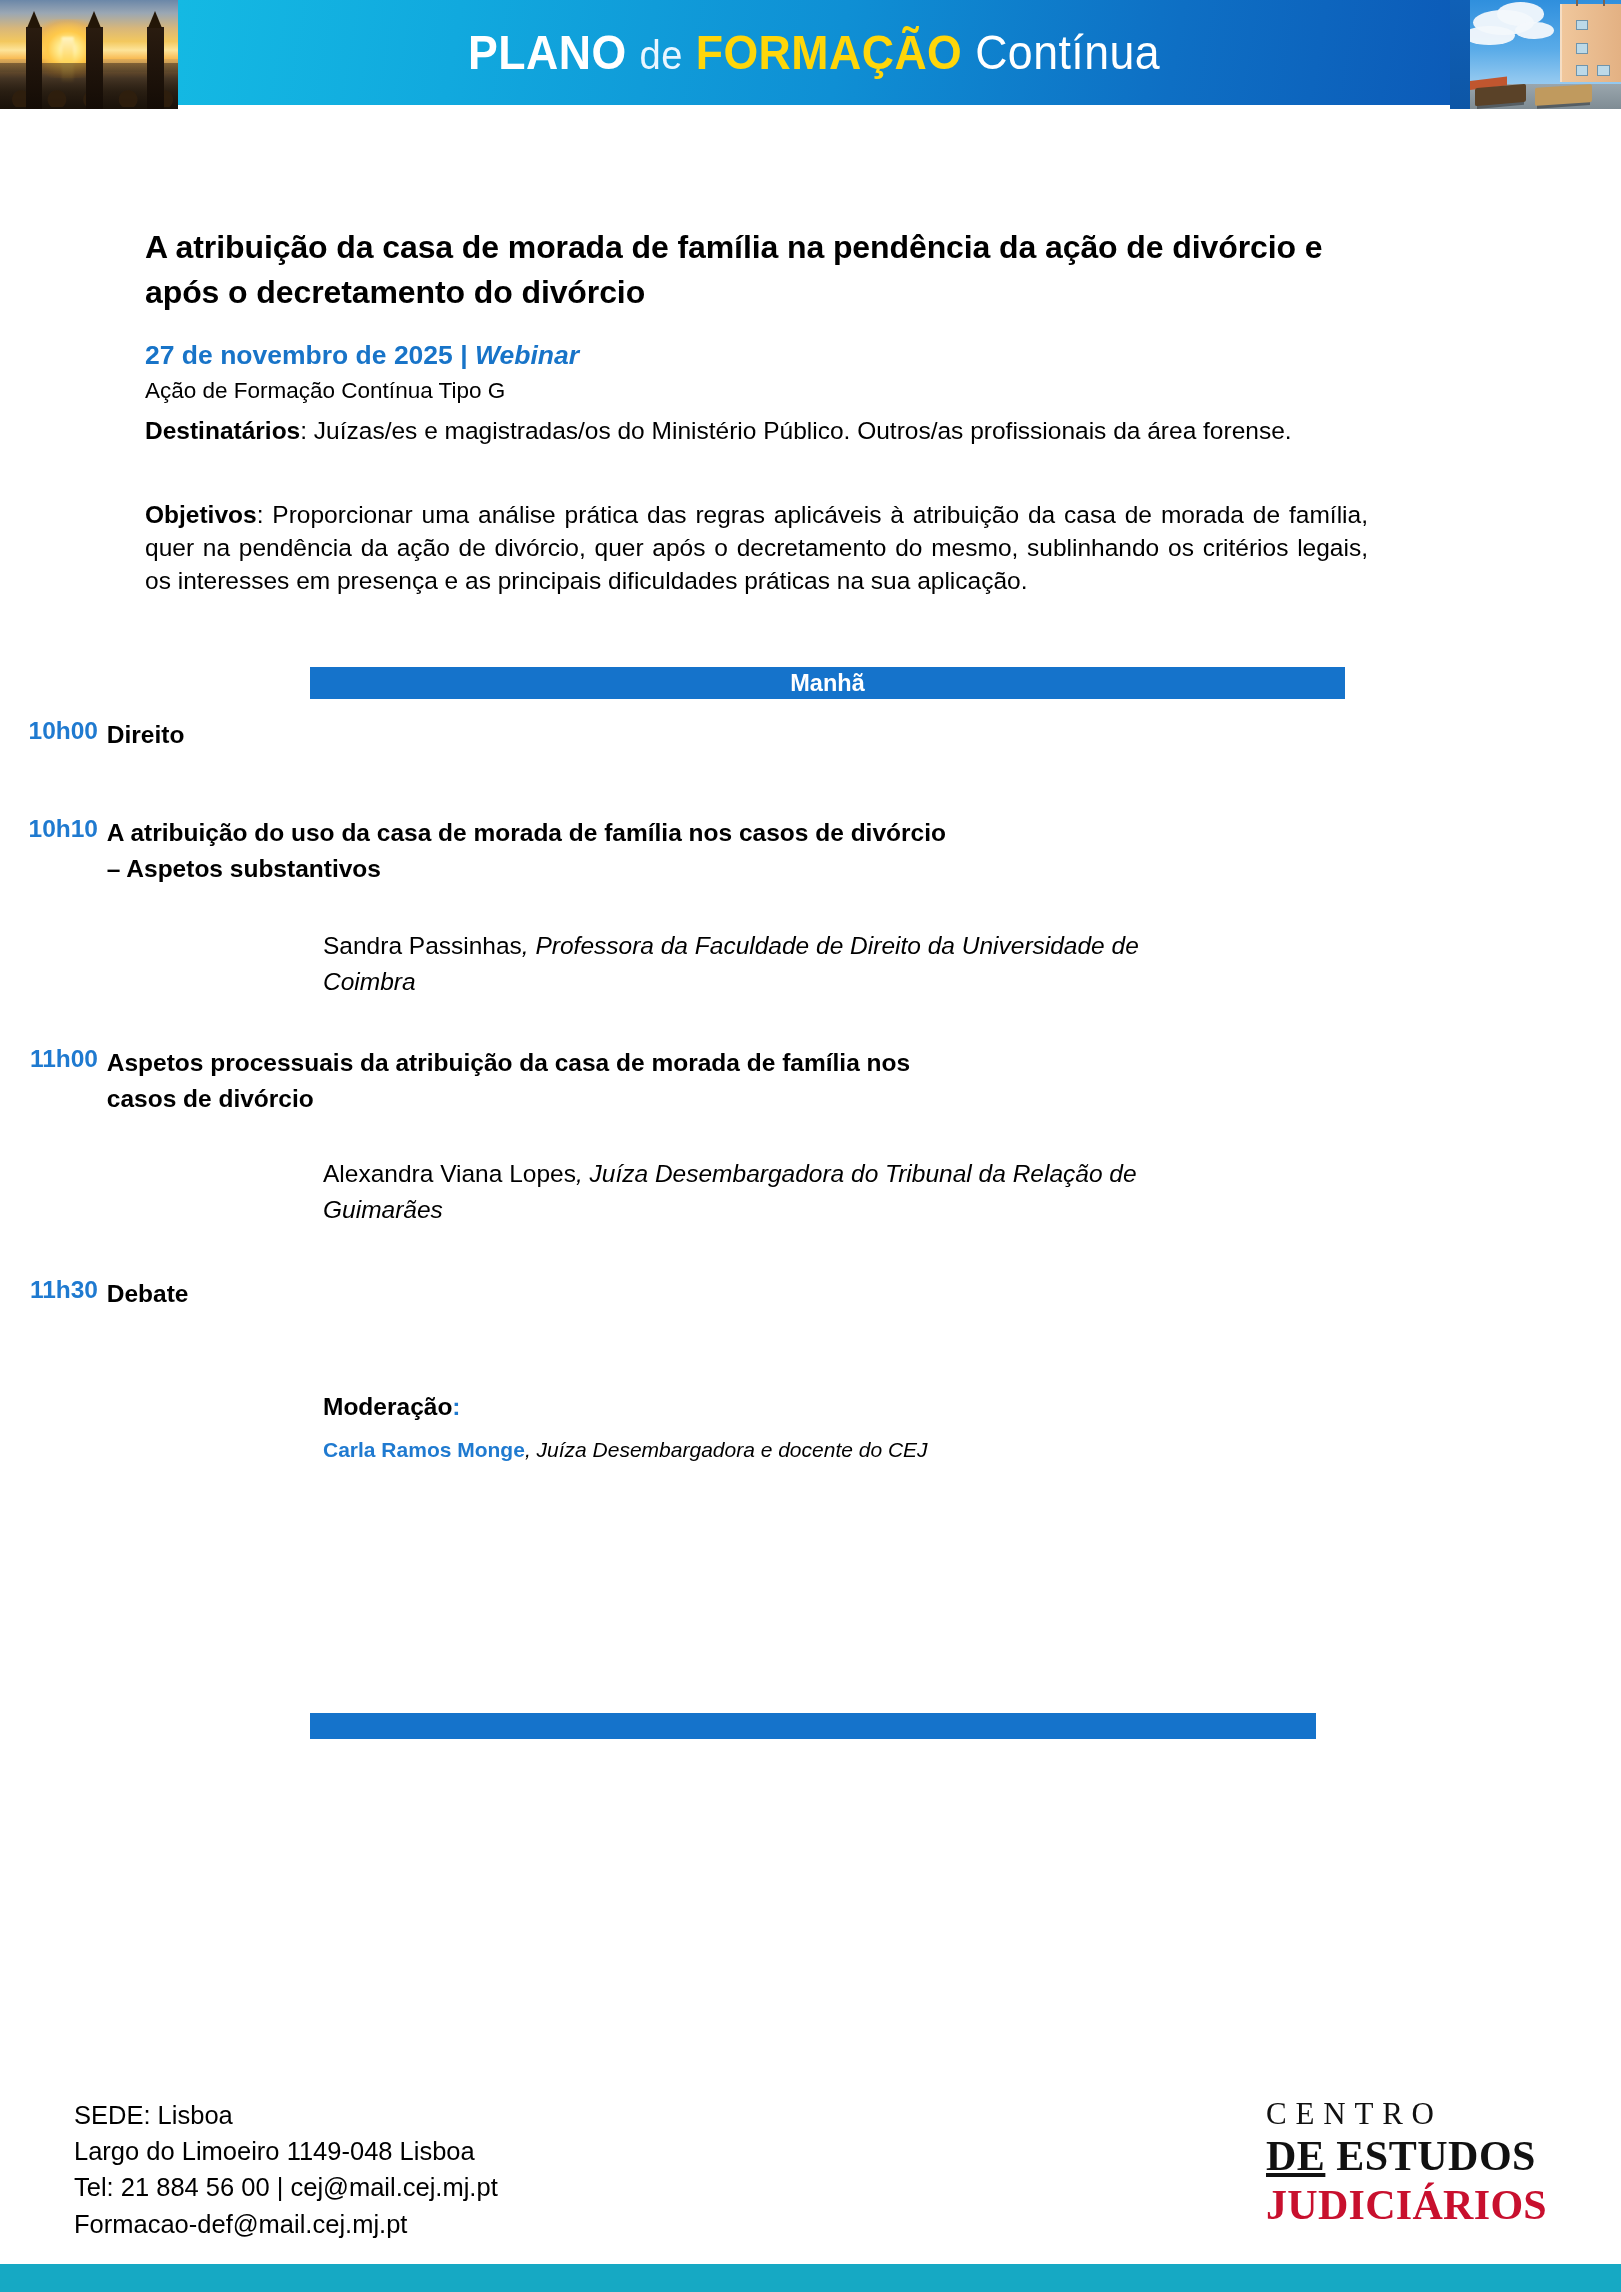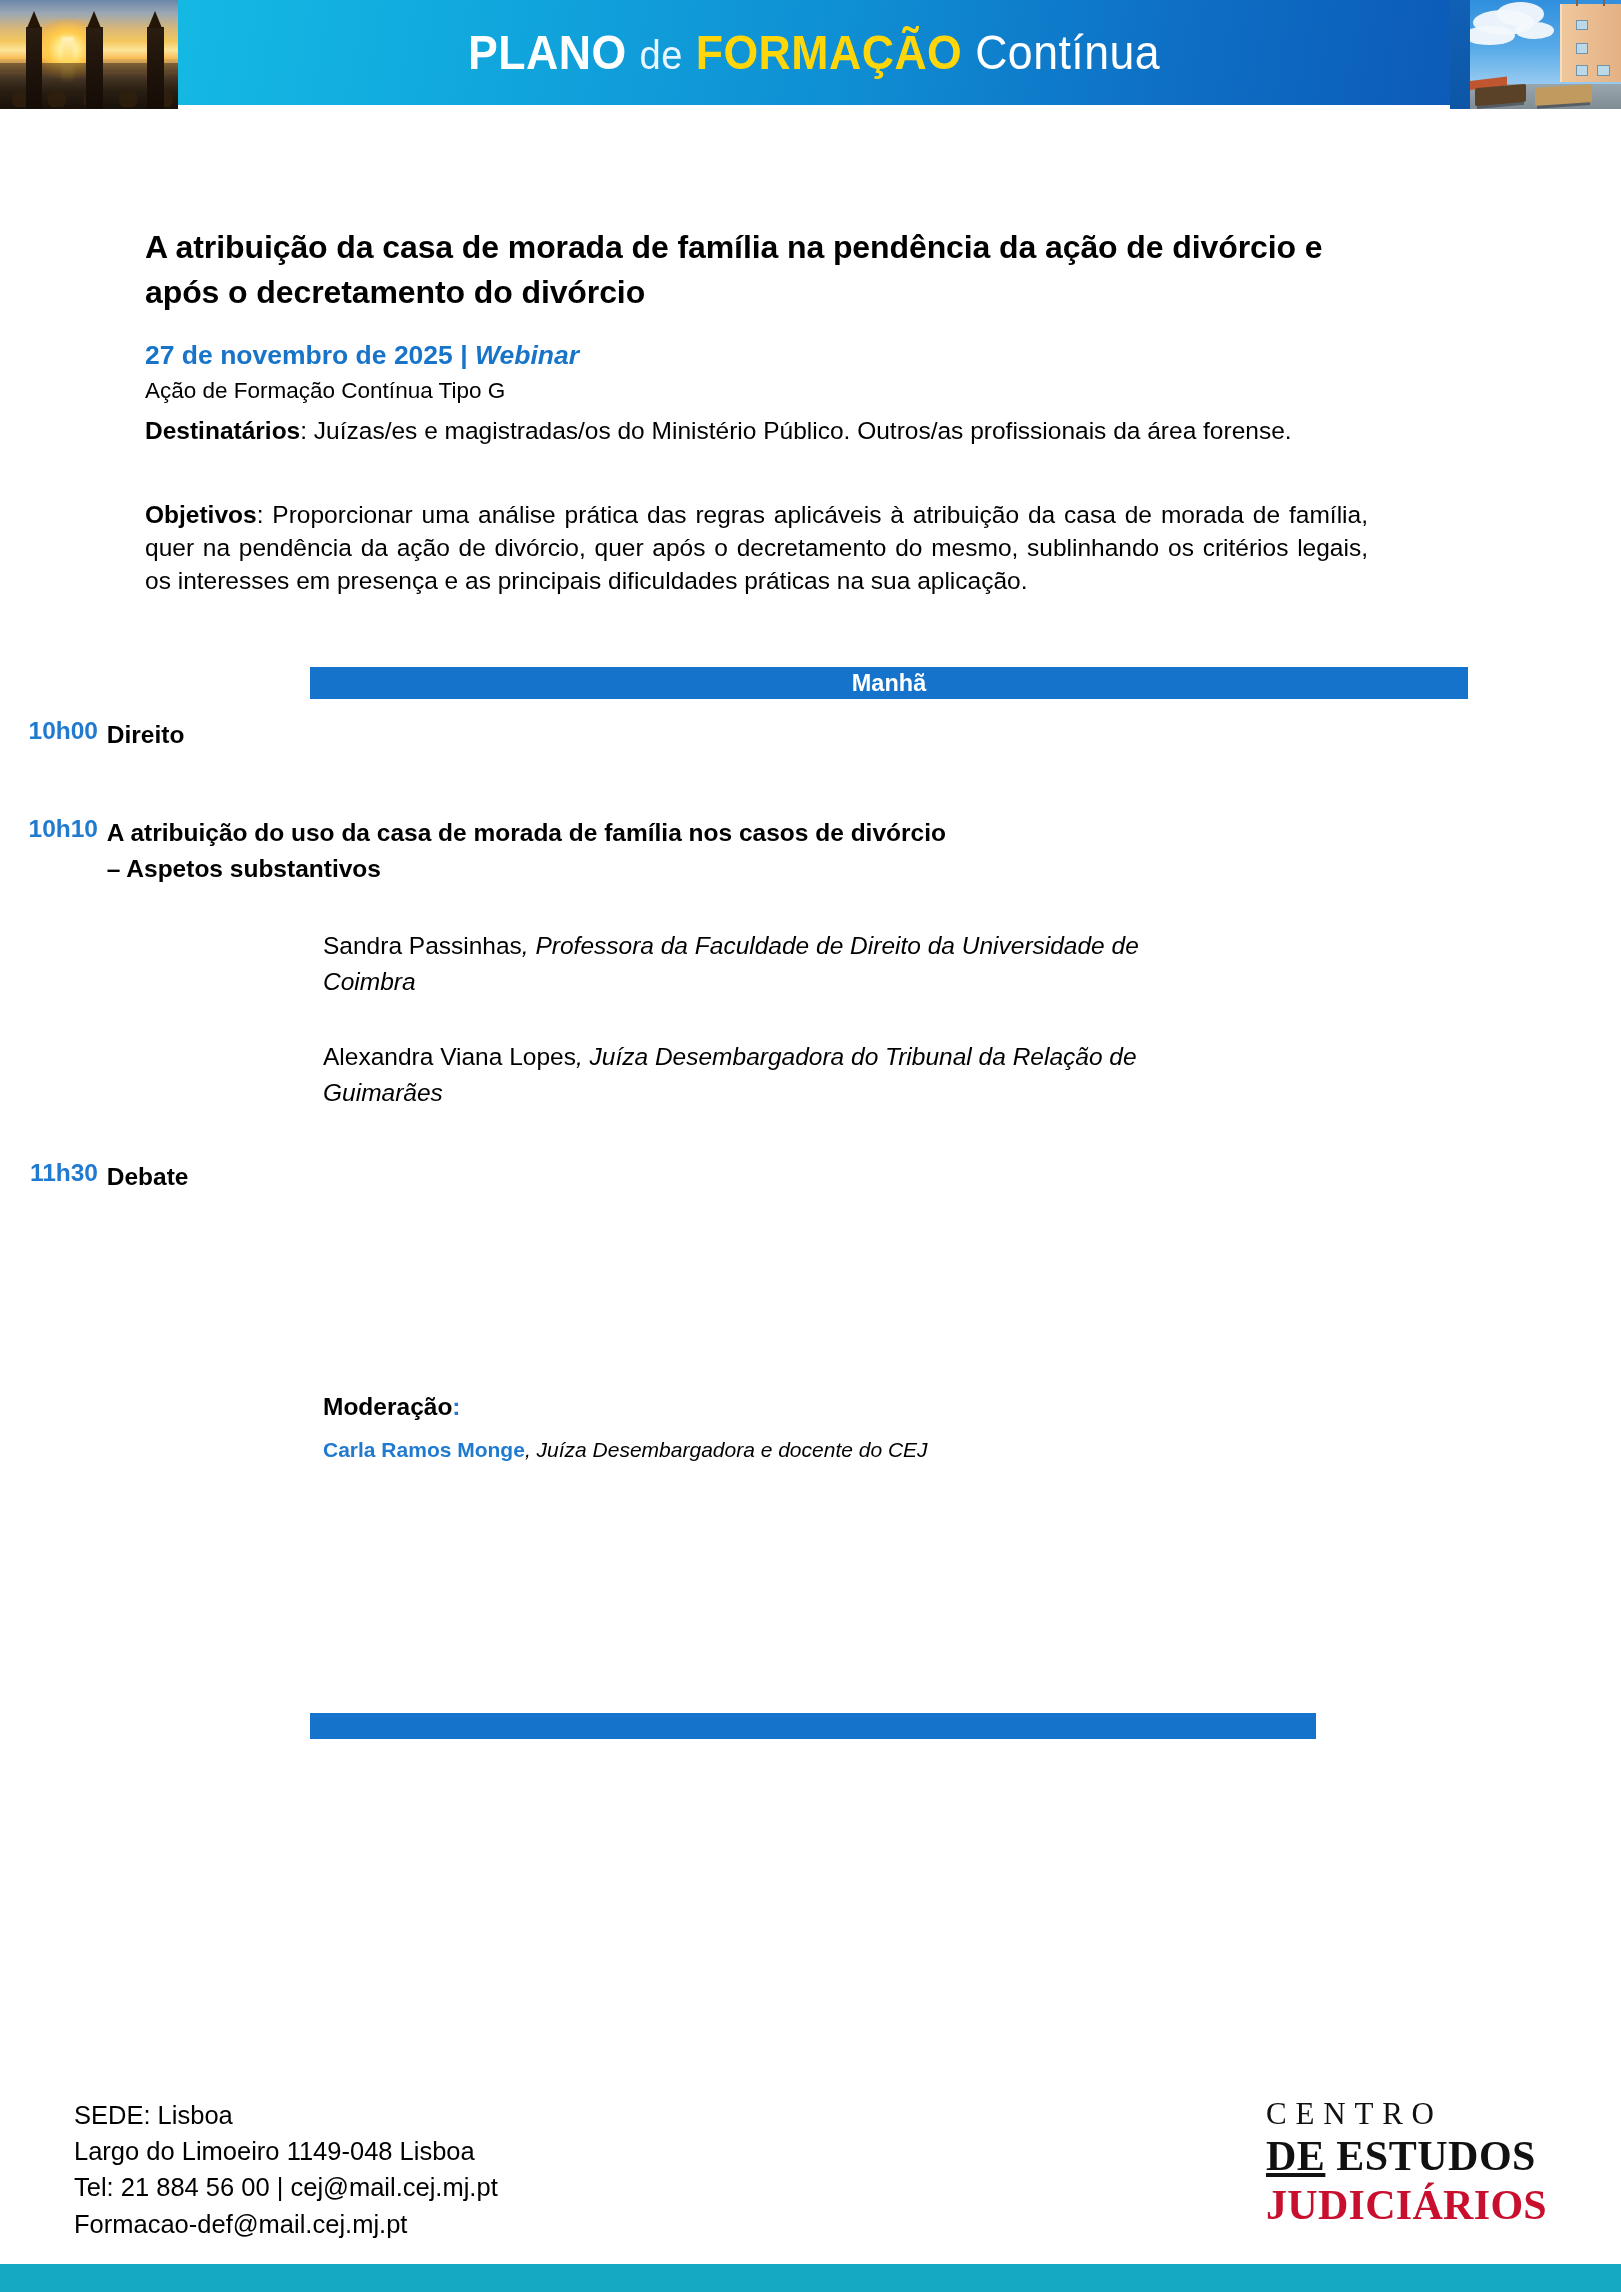--- a/index.html
+++ b/index.html
@@ -187,21 +187,21 @@
     position:absolute; left:145px; top:390px;
     width:1223px;
     font-size:24.5px; color:#000; line-height:1.34;
     text-align:justify;
   }
   .obj b { font-weight:bold; }
 
   
   .session-bar {
     position:absolute; left:310px; top:558px;
-    width:1158px; height:32px;
+    width:1035px; height:32px;
     background:#1573cb;
     display:flex; align-items:center; justify-content:center;
   }
   .session-bar span {
     color:#ffffff; font-size:23.5px; font-weight:bold;
   }
 
   
   .program { position:absolute; left:0; top:608px; width:1621px; }
   .row {
@@ -366,20 +366,24 @@
       </div>
 
       <div class="row" style="margin-top:62px;">
         <div class="time">10h10</div>
         <div class="body-col bold">A atribuição do uso da casa de morada de família nos casos de divórcio – Aspetos substantivos</div>
       </div>
       <div class="speaker blk" style="margin-top:41px;">
         <b>Sandra Passinhas</b><i>, Professora da Faculdade de Direito da Universidade de Coimbra</i>
       </div>
 
+      <div class="row" style="margin-top:45px;">
+        <div class="time">11h00</div>
+        <div class="body-col bold">Aspetos processuais da atribuição da casa de morada de família nos casos de divórcio</div>
+      </div>
       <div class="speaker blk" style="margin-top:39px;">
         <b>Alexandra Viana Lopes</b><i>, Juíza Desembargadora do Tribunal da Relação de Guimarães</i>
       </div>
 
       <div class="row" style="margin-top:48px;">
         <div class="time">11h30</div>
         <div class="body-col bold">Debate</div>
       </div>
     </div>
 

